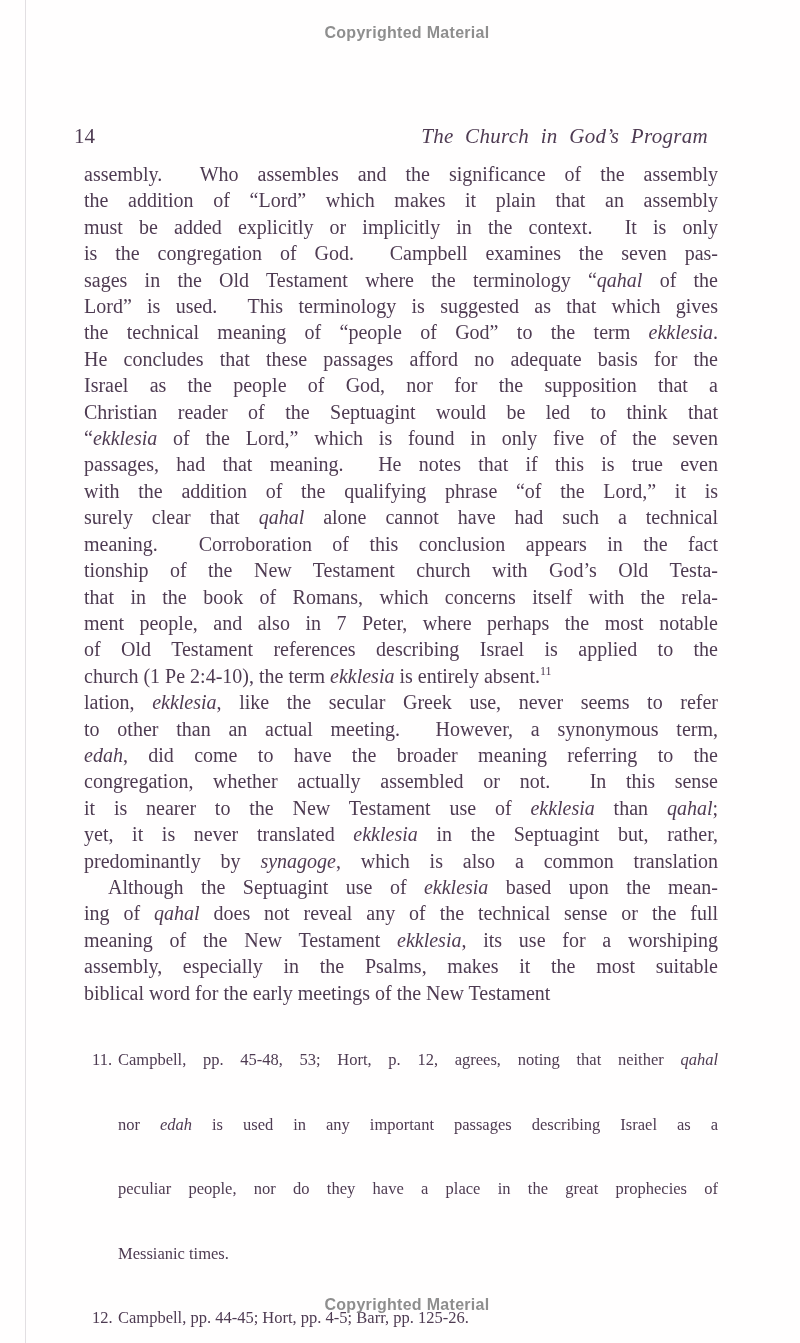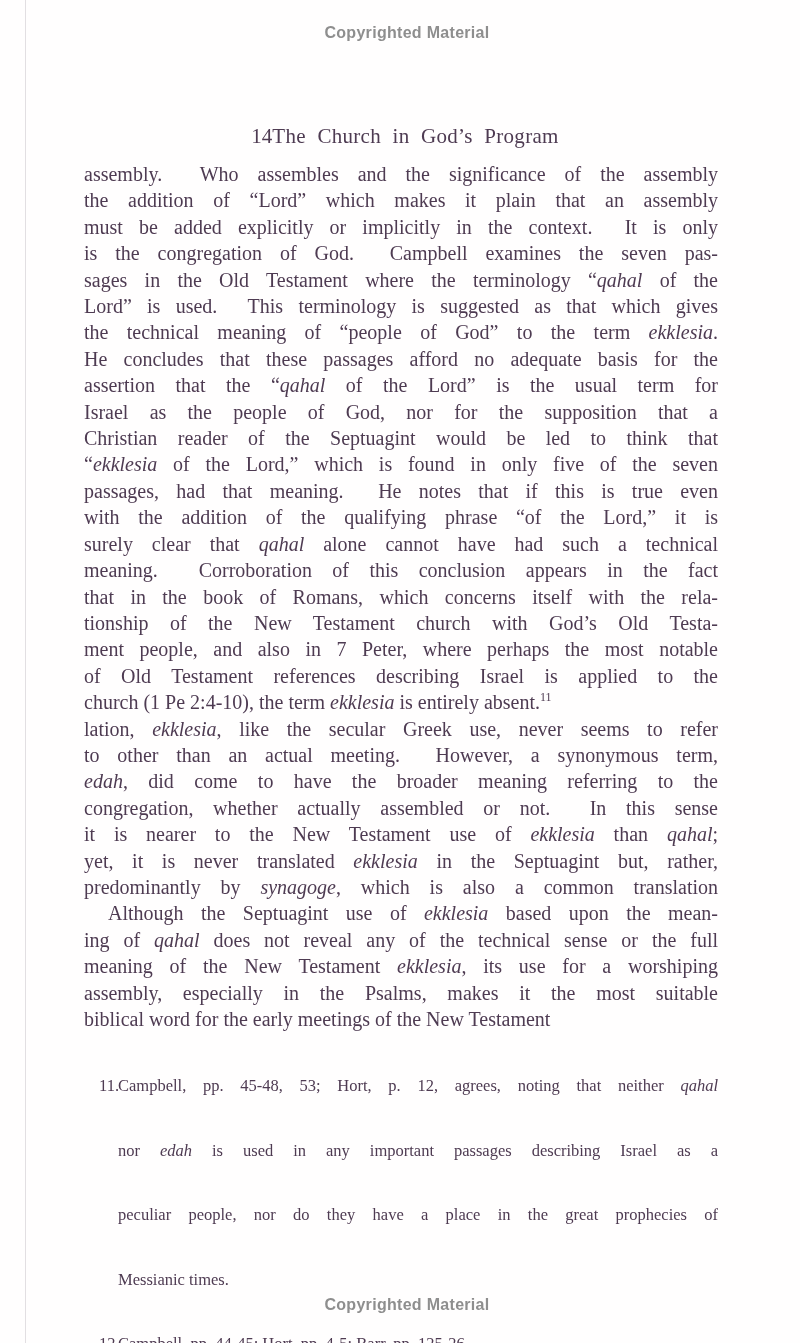--- a/index.html
+++ b/index.html
@@ -33,28 +33,29 @@
     font-weight: bold;
     font-size: 16px;
     letter-spacing: 0.3px;
     color: var(--watermark);
     margin-left: 7px;
   }
   .watermark.top { top: 24px; }
   .watermark.bottom { top: 1296px; }
   .page-header {
     position: absolute;
-    top: 124px; left: 88px;
+    top: 124px; left: 74px;
     width: 634px;
     display: flex;
-    justify-content: center;
+    justify-content: space-between;
     align-items: baseline;
   }
   .page-number { font-size: 21px; }
   .running-title {
+    font-style: italic;
     font-size: 21px;
     word-spacing: 6px;
     letter-spacing: 0.3px;
   }
   .content {
     position: absolute;
     top: 161px; left: 84px;
     width: 634px;
   }
   .para .line {
@@ -69,21 +70,21 @@
   .line sup, .fn-line sup {
     font-size: 60%;
     vertical-align: super;
     line-height: 0;
     margin-top: 33px;
   }
   .footnotes { margin-top: 18px; }
   .footnote { position: relative; padding-left: 34px; }
   .fn-num {
     position: absolute;
-    left: 15px; top: 0;
+    left: 8px; top: 0;
     font-size: 16.5px;
     line-height: 20.5px;
   }
   .fn-line {
     font-size: 16.5px;
     line-height: 20.5px;
     text-align: justify;
     text-align-last: justify;
     margin-top: 44px;
   }
@@ -106,30 +107,29 @@
     <div id="body-text">
         <div class="para">
           <div class="line">assembly.&nbsp; Who assembles and the significance of the assembly</div>
           <div class="line">the addition of “Lord” which makes it plain that an assembly</div>
           <div class="line">must be added explicitly or implicitly in the context.&nbsp; It is only</div>
           <div class="line">is the congregation of God.&nbsp; Campbell examines the seven pas-</div>
           <div class="line">sages in the Old Testament where the terminology “<i>qahal</i> of the</div>
           <div class="line">Lord” is used.&nbsp; This terminology is suggested as that which gives</div>
           <div class="line">the technical meaning of “people of God” to the term <i>ekklesia</i>.</div>
           <div class="line">He concludes that these passages afford no adequate basis for the</div>
-          <div class="line">assertion that the “<i>qahal</i> of the Lord” is the usual term for</div>
           <div class="line">Israel as the people of God, nor for the supposition that a</div>
           <div class="line">Christian reader of the Septuagint would be led to think that</div>
           <div class="line">“<i>ekklesia</i> of the Lord,” which is found in only five of the seven</div>
           <div class="line">passages, had that meaning.&nbsp; He notes that if this is true even</div>
           <div class="line">with the addition of the qualifying phrase “of the Lord,” it is</div>
           <div class="line">surely clear that <i>qahal</i> alone cannot have had such a technical</div>
           <div class="line">meaning.&nbsp; Corroboration of this conclusion appears in the fact</div>
+          <div class="line">tionship of the New Testament church with God’s Old Testa-</div>
           <div class="line">that in the book of Romans, which concerns itself with the rela-</div>
-          <div class="line">tionship of the New Testament church with God’s Old Testa-</div>
           <div class="line">ment people, and also in 7 Peter, where perhaps the most notable</div>
           <div class="line">of Old Testament references describing Israel is applied to the</div>
           <div class="line last">church (1 Pe 2:4-10), the term <i>ekklesia</i> is entirely absent.<sup>11</sup></div>
         </div>
         <div class="para">
           <div class="line">lation, <i>ekklesia</i>, like the secular Greek use, never seems to refer</div>
           <div class="line">to other than an actual meeting.&nbsp; However, a synonymous term,</div>
           <div class="line"><i>edah</i>, did come to have the broader meaning referring to the</div>
           <div class="line">congregation, whether actually assembled or not.&nbsp; In this sense</div>
           <div class="line">it is nearer to the New Testament use of <i>ekklesia</i> than <i>qahal</i>;</div>

